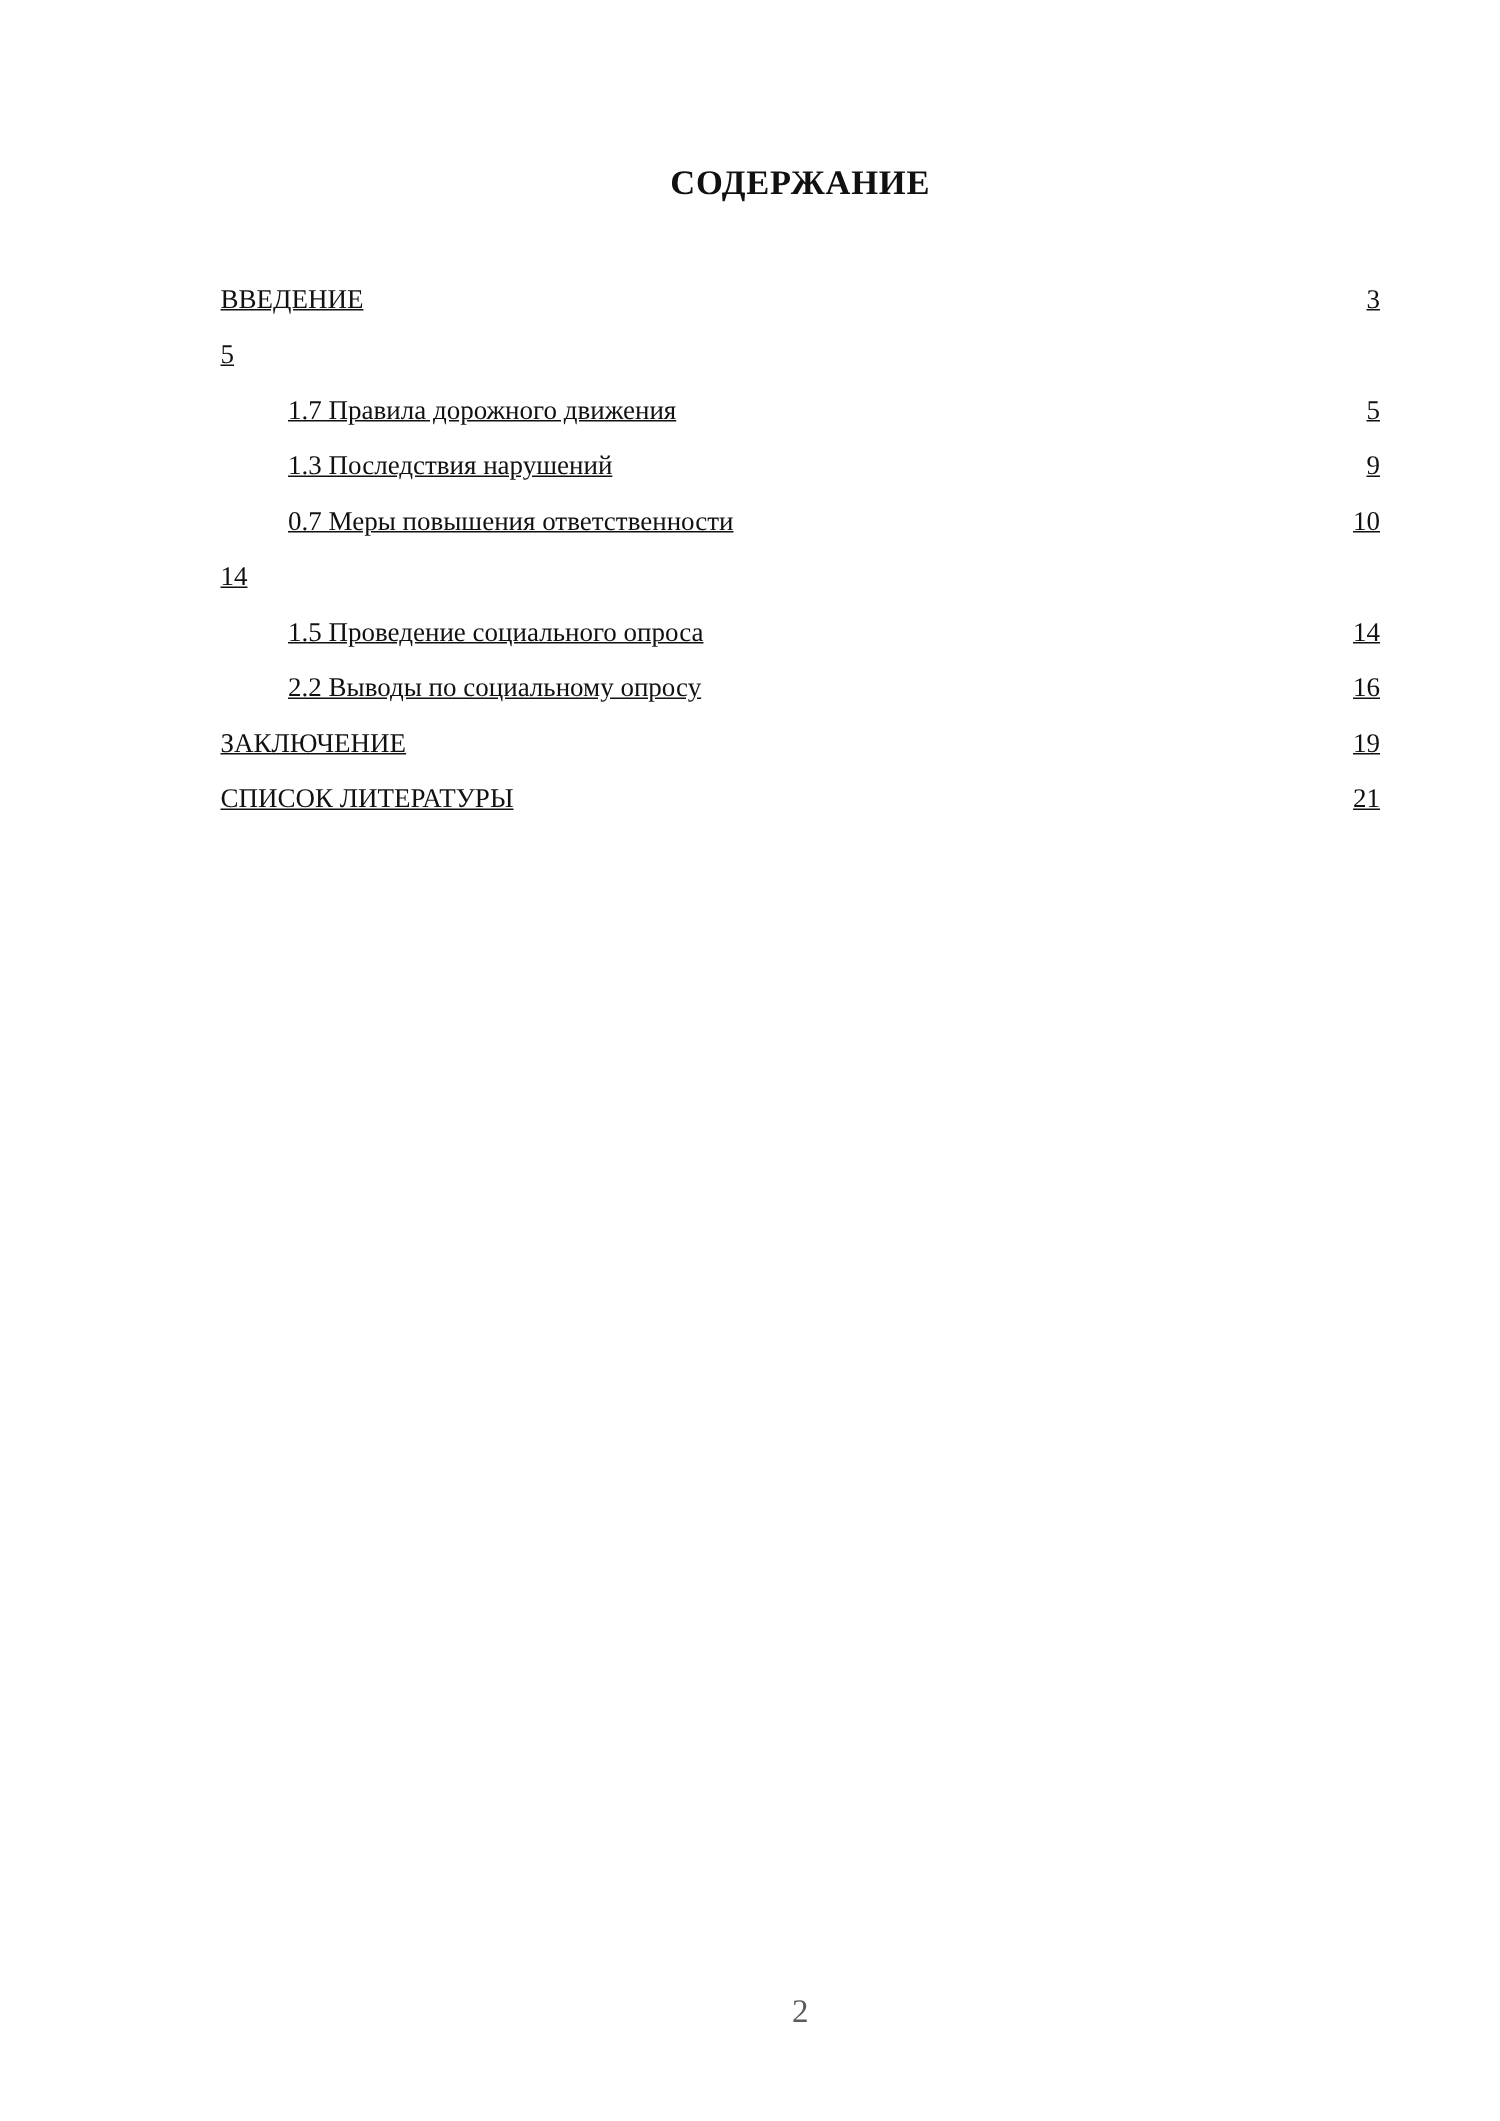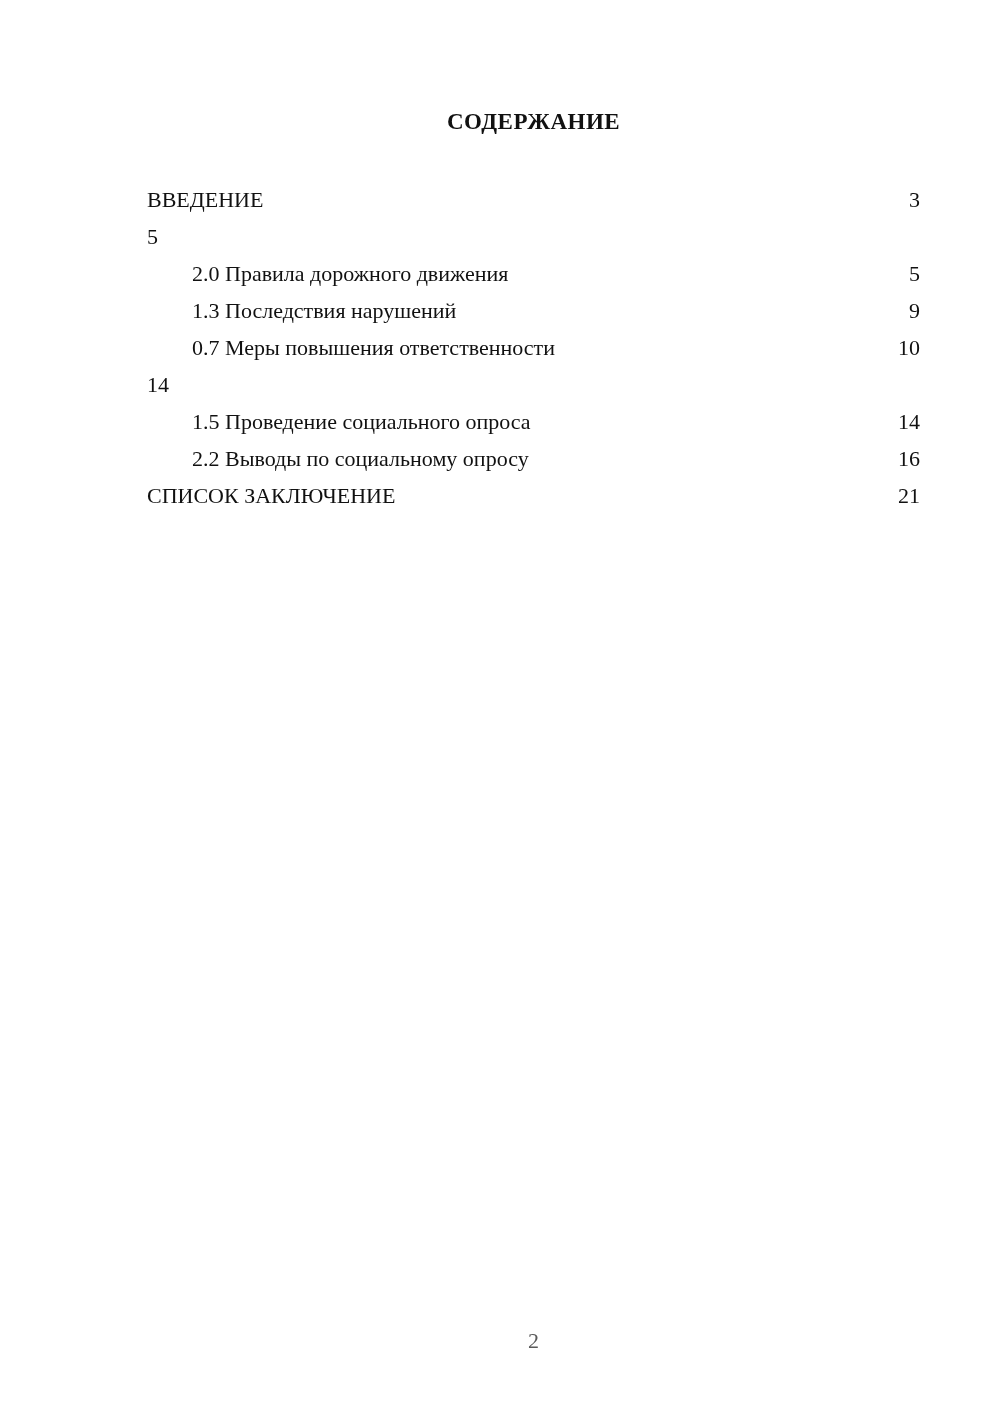--- a/index.html
+++ b/index.html
@@ -32,22 +32,23 @@
     margin: 0;
   }
   .toc {
     margin-top: 45px;
   }
   .toc-row {
     display: flex;
     justify-content: space-between;
     align-items: baseline;
     height: 37px;
-    font-size: 22px;
+    font-size: 18px;
     line-height: 37px;
+    text-decoration: underline;
   }
   .toc-row .toc-label {
     white-space: nowrap;
   }
   .toc-row .toc-page {
     white-space: nowrap;
     text-align: right;
   }
   .toc-row.level-1 .toc-label {
     padding-left: 45px;
@@ -73,21 +74,21 @@
   <div class="toc-row level-0">
     <span class="toc-label">ВВЕДЕНИЕ</span>
     <span class="toc-page">3</span>
   </div>
 
   <div class="toc-row level-0">
     <span class="toc-page">5</span>
   </div>
 
   <div class="toc-row level-1">
-    <span class="toc-label">2.0 Правила дорожного движения</span>
+    <span class="toc-label">1.7 Правила дорожного движения</span>
     <span class="toc-page">5</span>
   </div>
 
 
   <div class="toc-row level-1">
     <span class="toc-label">1.3 Последствия нарушений</span>
     <span class="toc-page">9</span>
   </div>
 
   <div class="toc-row level-1">
@@ -102,22 +103,26 @@
   <div class="toc-row level-1">
     <span class="toc-label">1.5 Проведение социального опроса</span>
     <span class="toc-page">14</span>
   </div>
 
   <div class="toc-row level-1">
     <span class="toc-label">2.2 Выводы по социальному опросу</span>
     <span class="toc-page">16</span>
   </div>
 
+  <div class="toc-row level-0">
+    <span class="toc-label">ЗАКЛЮЧЕНИЕ</span>
+    <span class="toc-page">19</span>
+  </div>
 
   <div class="toc-row level-0">
-    <span class="toc-label">СПИСОК ЗАКЛЮЧЕНИЕ</span>
+    <span class="toc-label">СПИСОК ЛИТЕРАТУРЫ</span>
     <span class="toc-page">21</span>
   </div>
 </div>
   </div>
 
   <div class="page-footer">2</div>
 </div>
 
 </body></html>

